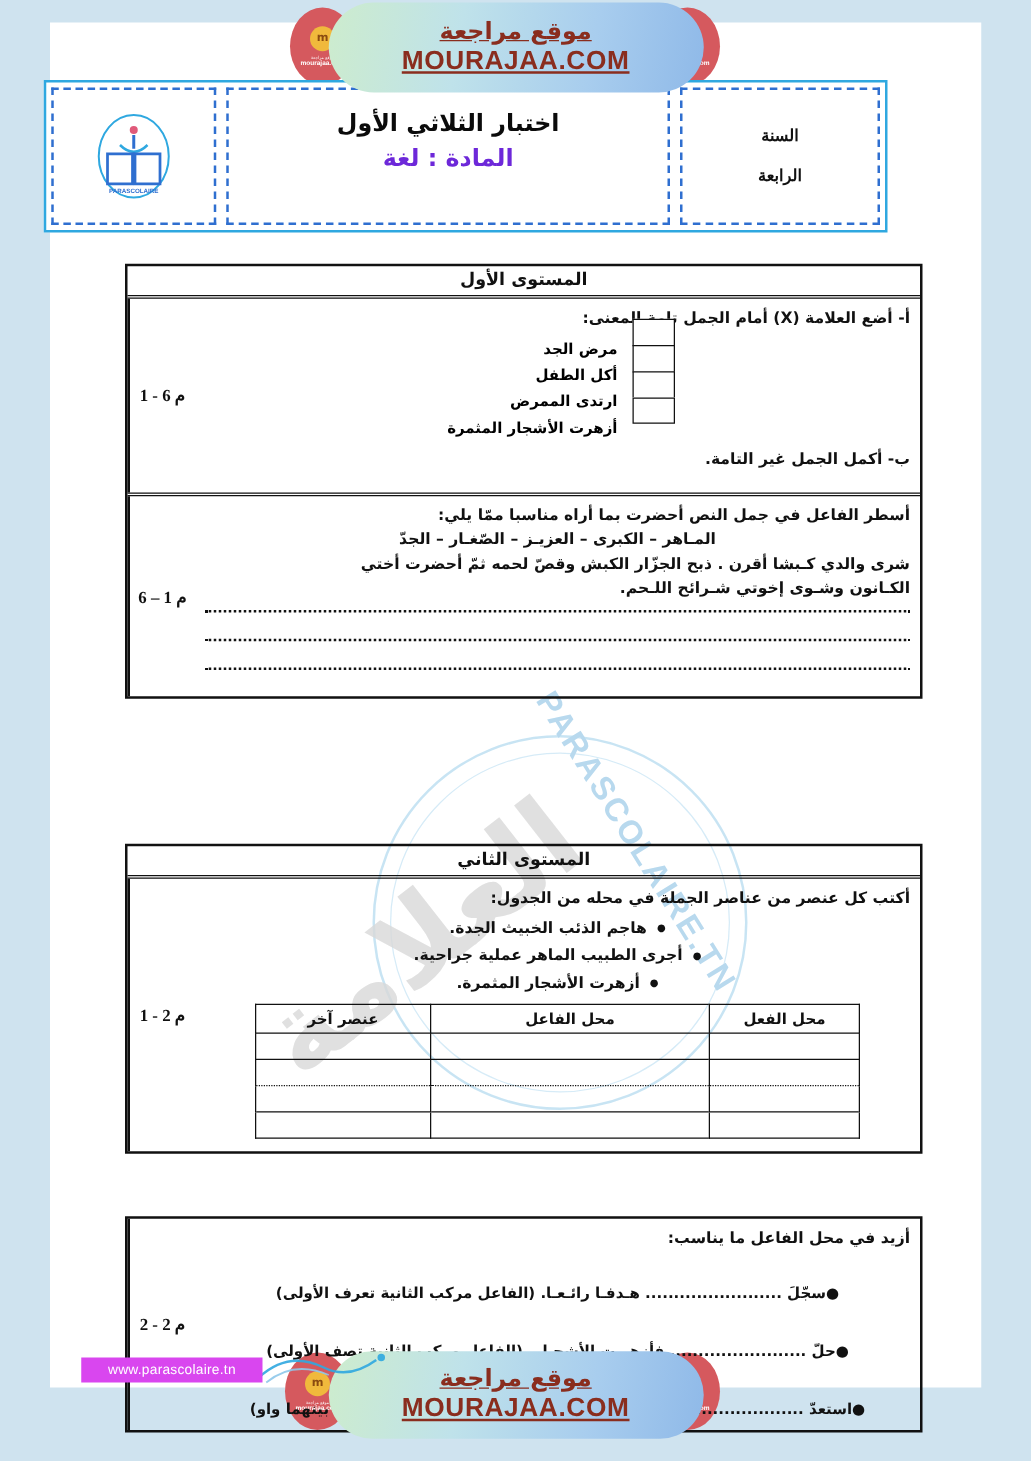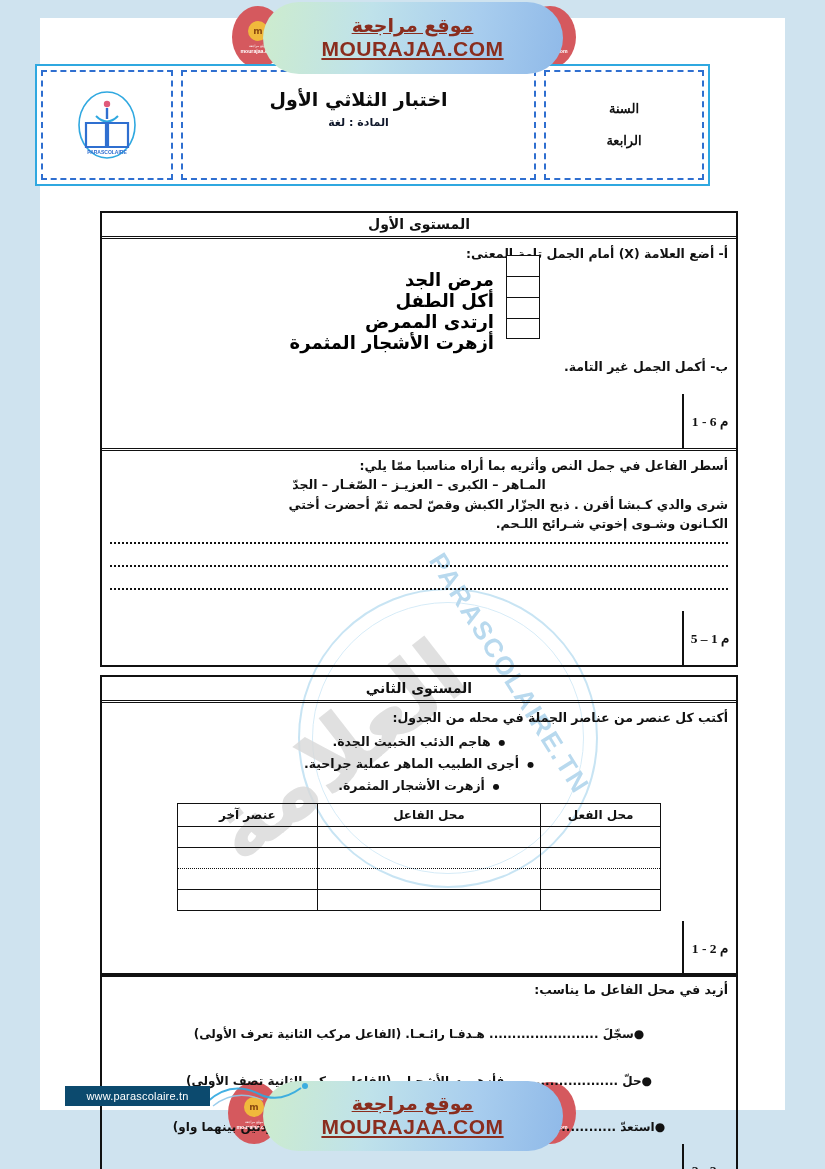--- a/index.html
+++ b/index.html
@@ -54,42 +54,42 @@
   }
   .roundlogo .rl-t1{font-size:3.4px;margin-top:3px;font-family:"DejaVu Sans",sans-serif;opacity:.95;}
   .roundlogo .rl-t2{font-size:5.2px;font-family:"Liberation Sans",sans-serif;font-weight:bold;}
   .lg-l.top{left:232px; top:6px;}
   .lg-r.top{left:524px; top:6px;}
   .lg-l.bottom{left:228px; top:1082px;}
   .lg-r.bottom{left:524px; top:1082px;}
 
   .parascobox{
     position:absolute; left:65px; top:1086px; width:145px; height:20px;
-    background:#0c4a6e; color:#fff; font-family:"Liberation Sans",sans-serif;
+    background:#d946ef; color:#fff; font-family:"Liberation Sans",sans-serif;
     font-size:11px; display:flex; align-items:center; justify-content:center;
     letter-spacing:.2px; z-index:41;
   }
   .footswirl{
     position:absolute; left:205px; top:1080px; width:120px;height:30px;
     z-index:40; opacity:.9;
   }
 
   
   .idbox{
     position:absolute; left:35px; top:64px; width:675px; height:122px;
     border:2px solid #2fa8e0; display:flex; flex-direction:row;
     background:#fff;
   }
   .idcell{ border:2px dashed #2f6fd0; margin:4px; background:#fff; position:relative;}
   .id-right{ width:160px; display:flex; flex-direction:column; align-items:center; justify-content:center; gap:16px;}
   .id-mid{ flex:1; display:flex; flex-direction:column; align-items:center; padding-top:16px; }
   .id-left{ width:132px; display:flex; align-items:center; justify-content:center; }
   .idtxt{ font-family:Liberation Serif, serif; font-weight:bold; font-size:13px; color:#111; }
   .title1{ font-family:"DejaVu Sans", sans-serif; font-weight:bold; font-size:19px; color:#0b0b0b; }
-  .title2{ font-family:"DejaVu Sans", sans-serif; font-weight:bold; font-size:11px; color:#0f172a; margin-top:6px;text-align:center;}
+  .title2{ font-family:"DejaVu Sans", sans-serif; font-weight:bold; font-size:19px; color:#6d28d9; margin-top:6px;text-align:center;}
 
   .schoolmark{ width:62px; height:72px; position:relative; }
 
   
   .wm-circle{
     position:absolute; left:258px; top:570px; width:300px; height:300px;
     border-radius:50%; border:2px solid #bfe0f2; z-index:2; pointer-events:none; opacity:.85;
   }
   .wm-circle .wm-arc{
     position:absolute; inset:12px; border-radius:50%; border:1px solid #cfe8f6;
@@ -107,39 +107,39 @@
 
   
   .block{
     position:absolute; left:100px; width:638px;
     border:2px solid #111; background:transparent; z-index:5;
   }
   .block-head{
     border-bottom:3px double #111; text-align:center; padding:3px 0 4px;
     font-family:"DejaVu Sans", sans-serif; font-weight:bold; font-size:14px; color:#111;
   }
-  .row{ display:flex; flex-direction:column; border-bottom:3px double #111; }
+  .row{ display:flex; border-bottom:3px double #111; }
   .row:last-child{ border-bottom:none; }
   .row .mark{
     width:54px; border-left:2px solid #111; display:flex; align-items:center; justify-content:center;
     font-family:"Liberation Serif", serif; font-weight:bold; font-size:13.5px; color:#111;
     flex:0 0 54px;
   }
   .row .body{ flex:1; padding:5px 8px 6px 8px; position:relative; }
   .q{ font-family:"DejaVu Sans", sans-serif; font-weight:bold; font-size:12.5px; color:#111; line-height:1.55; text-align:right; }
   .q.center{ text-align:center; }
   .q.just{ text-align:justify; }
 
   
   .cbwrap{ position:relative; }
   .cbcol{ position:absolute; right:196px; top:16px; width:34px; }
   .cbcol .cb{ width:34px; height:21px; border:1.6px solid #111; border-bottom:none; background:#fff; }
   .cbcol .cb:last-child{ border-bottom:1.6px solid #111; }
   .cblist{ margin-right:0; }
-  .cbitem{ height:21px; line-height:21px; font-family:"DejaVu Sans",sans-serif; font-weight:bold; font-size:18px; text-align:right; padding-right:234px;}
+  .cbitem{ height:21px; line-height:21px; font-family:"DejaVu Sans",sans-serif; font-weight:bold; font-size:12px; text-align:right; padding-right:234px;}
 
   
   .dotline{ border-top:2px dotted #111; height:23px; }
   .dotline.first{ margin-top:8px; }
 
   
   .ttable{ width:484px; margin:6px auto 4px auto; border:1.4px solid #111; border-collapse:collapse; }
   .ttable th, .ttable td{ border:1.4px solid #111; height:21px; }
   .ttable th{
     font-family:"DejaVu Sans", sans-serif; font-weight:bold; font-size:12px; color:#111;
@@ -231,29 +231,29 @@
         <div class="cbitem">أزهرت الأشجار المثمرة</div>
       </div>
       <div class="q" style="margin-top:4px;">ب- أكمل الجمل غير التامة.</div>
     </div>
     <div class="mark">م 6 - 1</div>
   </div>
 
 
   <div class="row">
     <div class="body" style="min-height:160px; padding-bottom:0;">
-      <div class="q">أسطر الفاعل في جمل النص وأثريه بما أراه مناسبا ممّا يلي:</div>
+      <div class="q">أسطر الفاعل في جمل النص أحضرت بما أراه مناسبا ممّا يلي:</div>
       <div class="q center">المـاهر – الكبرى – العزيـز – الصّغـار – الجدّ</div>
       <div class="q just">شرى والدي كـبشا أقرن . ذبح الجزّار الكبش وقصّ لحمه ثمّ أحضرت أختي</div>
       <div class="q just">الكـانون وشـوى إخوتي شـرائح اللـحم.</div>
       <div class="dotline first"></div>
       <div class="dotline"></div>
       <div class="dotline"></div>
     </div>
-    <div class="mark">م 1 – 5</div>
+    <div class="mark">م 1 – 6</div>
   </div>
 </div>
 
 <div class="block" style="top:675px;">
   <div class="block-head">المستوى الثاني</div>
 
   <div class="row">
     <div class="body" style="min-height:216px;">
       <div class="q">أكتب كل عنصر من عناصر الجملة في محله من الجدول:</div>
       <ul class="bullets">

